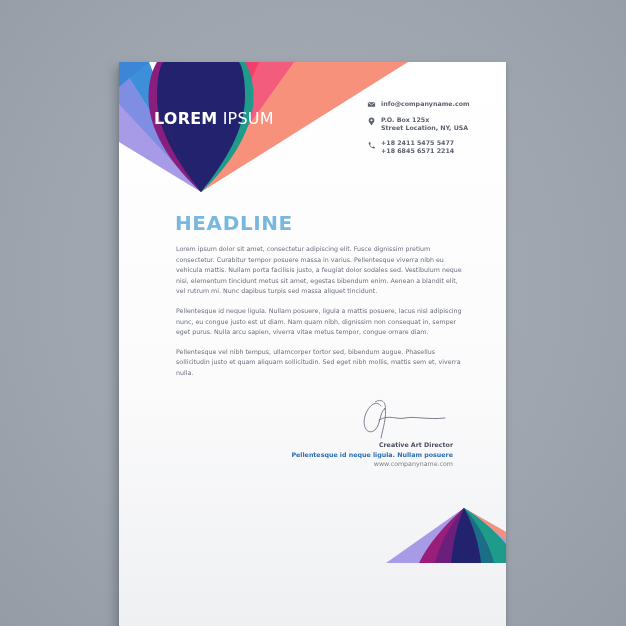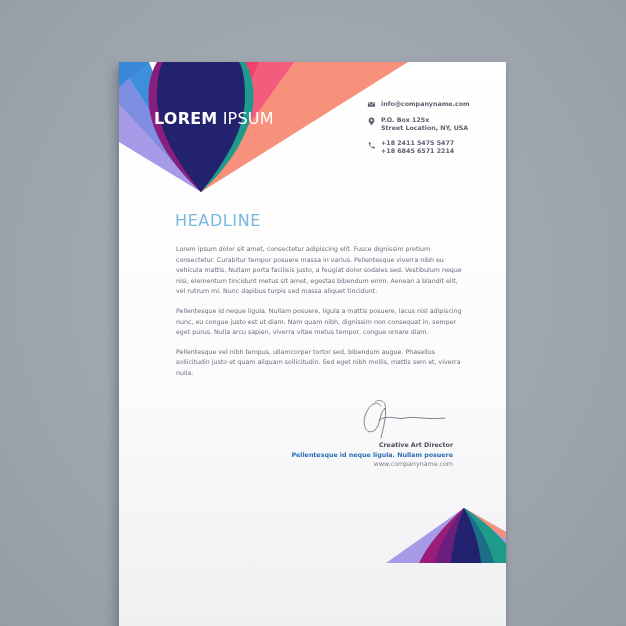--- a/index.html
+++ b/index.html
@@ -22,21 +22,21 @@
       color: #ffffff; font-family: "DejaVu Sans", sans-serif;
       font-size: 16px; letter-spacing: 0.2px; white-space: nowrap;
     }
     .brand .b1 { font-weight: bold; }
     .brand .b2 { font-weight: normal; }
     .contact { position: absolute; left: 248px; top: 38px; font-size: 6.3px; color: #5c6170; font-weight: bold; }
     .contact .row { position: relative; padding-left: 14px; margin-bottom: 5px; line-height: 8px; }
     .contact .ico { position: absolute; left: 0; top: 0; width: 9px; height: 9px; }
     .headline {
       position: absolute; left: 56px; top: 149px;
-      font-size: 16px; color: #78b8df; font-weight: normal; letter-spacing: 0.6px;
+      font-size: 20px; color: #78b8df; font-weight: bold; letter-spacing: 0.6px;
     }
     .body-text {
       position: absolute; left: 57px; top: 182px; width: 288px;
       font-size: 6.3px; line-height: 10.6px; color: #6b6f7e;
     }
     .body-text p { margin: 0 0 9px 0; }
     .sig {
       position: absolute; left: 240px; top: 334px; width: 90px; height: 46px;
     }
     .signature-block { position: absolute; right: 53px; top: 378px; text-align: right; font-size: 6.3px; line-height: 9.5px; }

